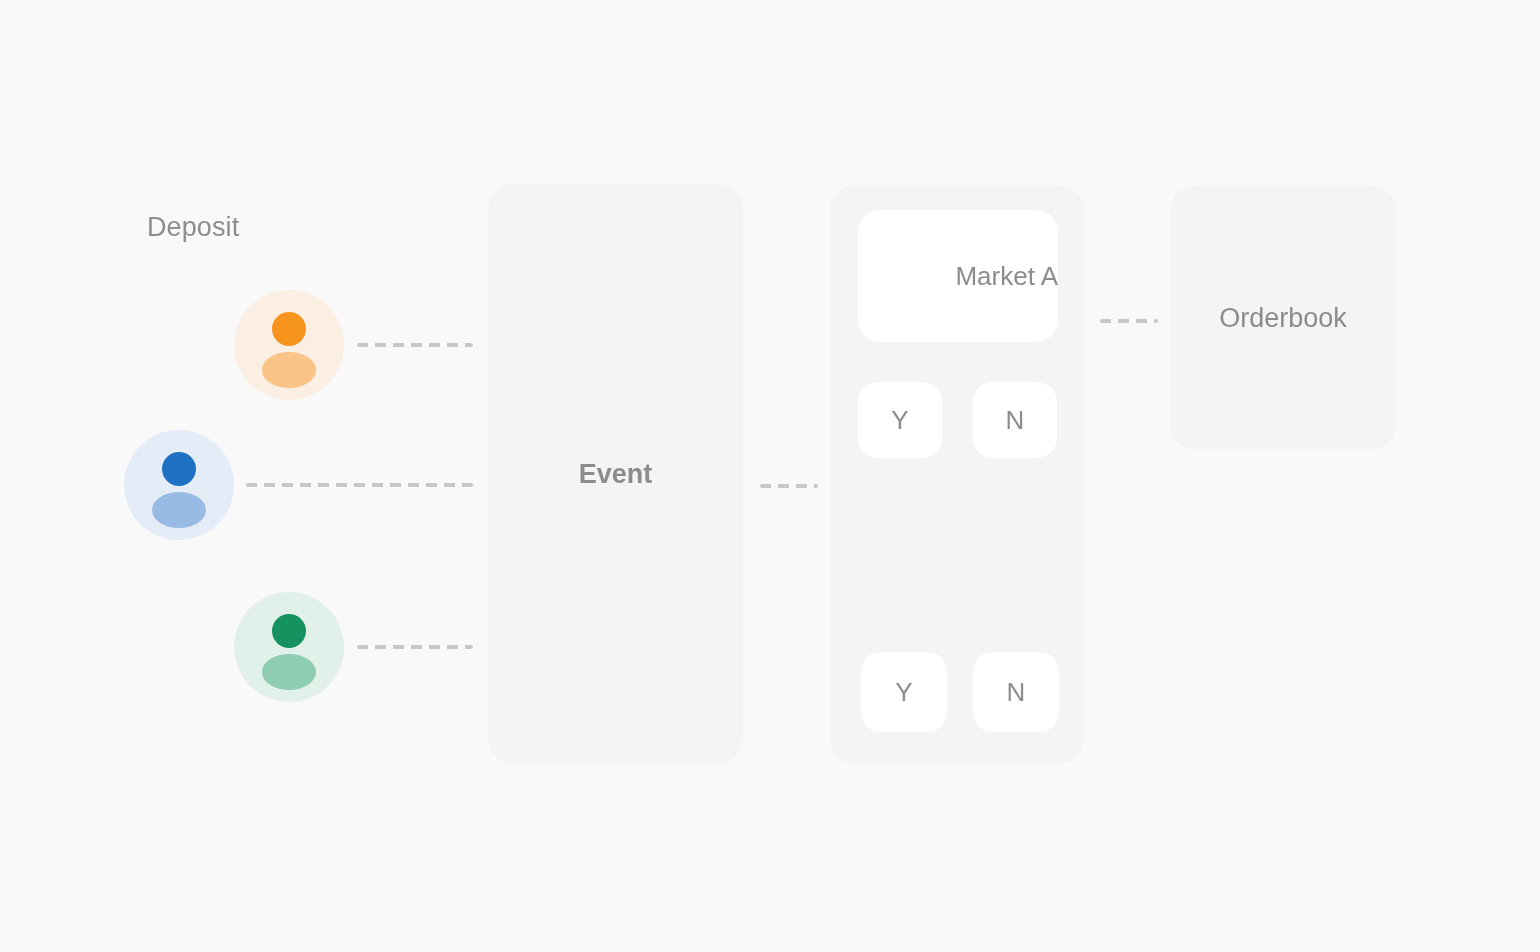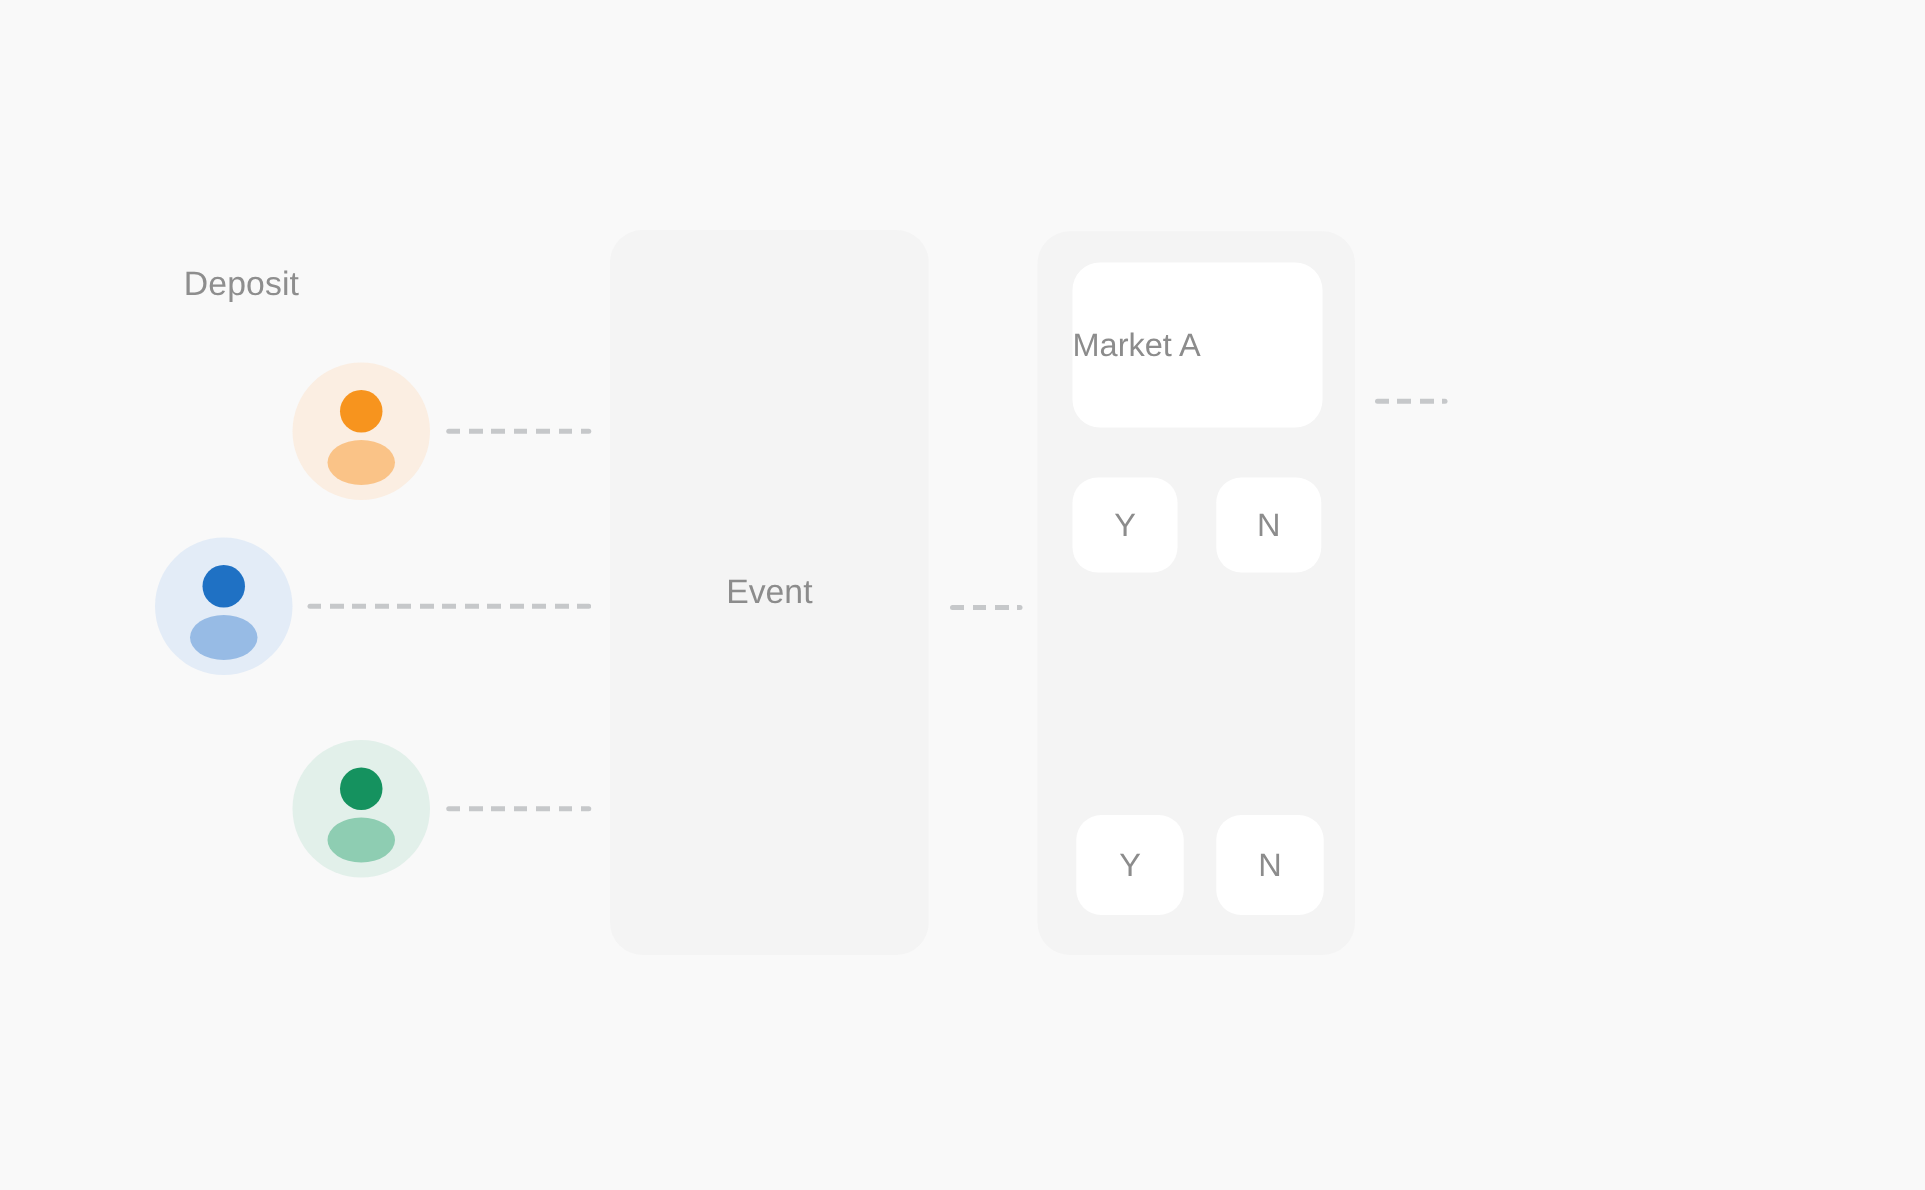--- a/index.html
+++ b/index.html
@@ -86,21 +86,21 @@
     text-align: center;
     color: #8c8c8c;
     font-size: 27px;
     white-space: nowrap;
   }
 
   .event-card {
     left: 488px; top: 184px;
     width: 255px; height: 580px;
   }
-  .event-card .card-label { top: 50%; transform: translateY(-50%); }
+  .event-card .card-label { top: 50%; transform: translateY(-50%); font-weight: bold; }
 
   .orderbook-card {
     left: 1170px; top: 185px;
     width: 226px; height: 265px;
   }
   .orderbook-card .card-label { top: 50%; transform: translateY(-50%); }
 
   
   .markets-group {
     left: 830px; top: 185px;
@@ -111,21 +111,21 @@
 
   .market-card {
     position: absolute;
     background: #ffffff;
     border-radius: 22px;
   }
   .market-card .market-label {
     position: absolute;
     left: 0; right: 0; top: 50%;
     transform: translateY(-50%);
-    text-align: left;
+    text-align: right;
     color: #8c8c8c;
     font-size: 26px;
     white-space: nowrap;
   }
   .market-a { left: 28px; top: 25px;  width: 200px; height: 132px; }
   .market-b { left: 28px; top: 295px; width: 200px; height: 132px; }
 
   .outcome-btn {
     position: absolute;
     background: #ffffff;
@@ -189,14 +189,17 @@
       <div class="outcome-btn outcome-no">N</div>
     </div>
 
     <div class="row-b">
       <div class="outcome-btn outcome-yes">Y</div>
       <div class="outcome-btn outcome-no">N</div>
     </div>
 
   </div>
 
+  <div class="abs card orderbook-card">
+    <div class="card-label">Orderbook</div>
+  </div>
 
 </div>
 
 </body></html>

